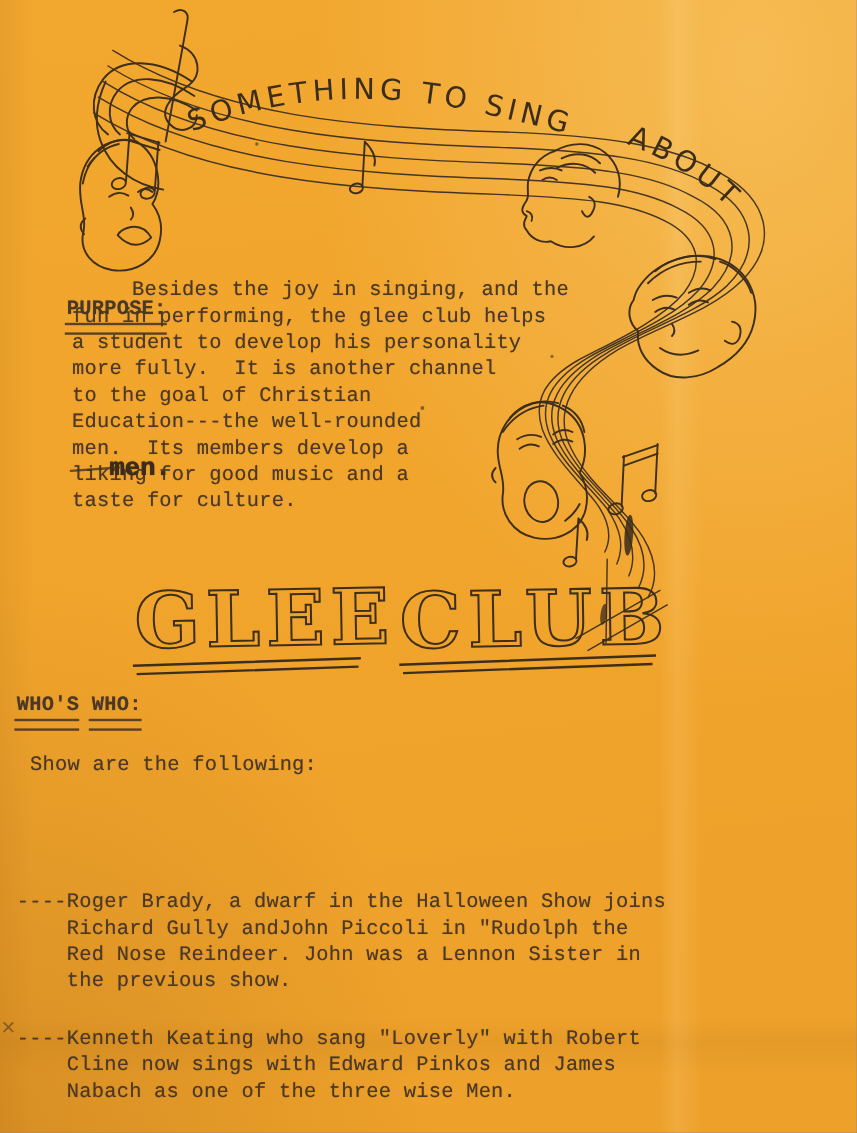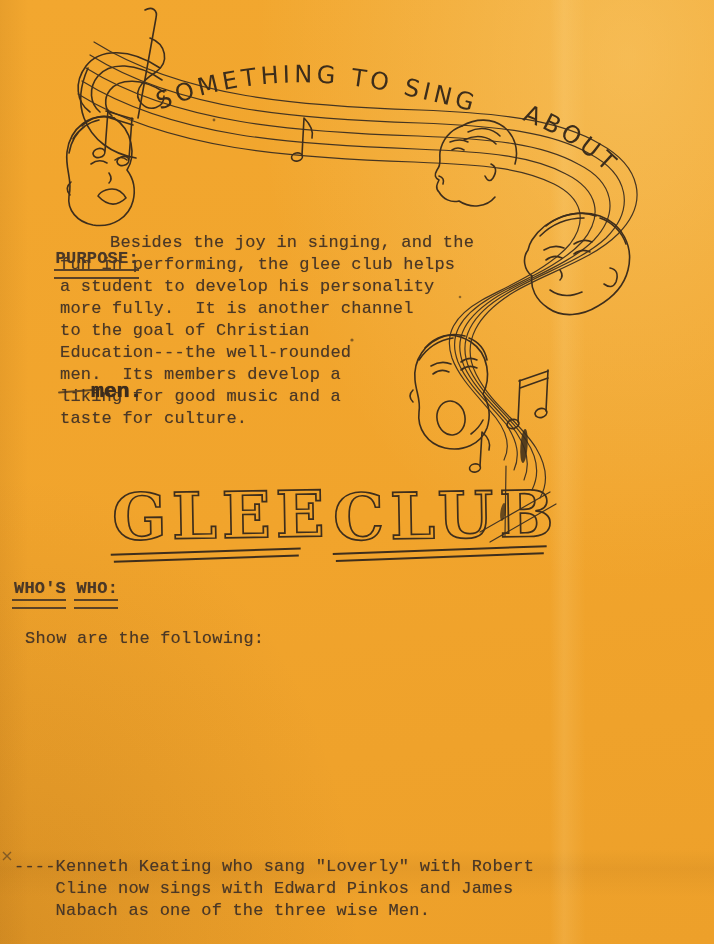--- a/index.html
+++ b/index.html
@@ -170,17 +170,21 @@
 to the goal of Christian
 Education---the well-rounded
 men.  Its members develop a
 liking for good music and a
 taste for culture.</div>
   <span class="overstrike" style="left:59px; top:380px;">men.</span>
 
   <div class="tw tw-bold" style="left:14px; top:578px;font-family:Liberation Mono, monospace;"><span class="u2">WHO'S</span><span> </span><span class="u2">WHO:</span></div>
   <div class="tw" style="left:25px; top:628px;">Show are the following:</div>
 
+  <div class="tw" style="left:14px; top:742px;">----Roger Brady, a dwarf in the Halloween Show joins
+    Richard Gully andJohn Piccoli in "Rudolph the
+    Red Nose Reindeer. John was a Lennon Sister in
+    the previous show.</div>
   <div class="tw" style="left:14px; top:856px;">----Kenneth Keating who sang "Loverly" with Robert
     Cline now sings with Edward Pinkos and James
     Nabach as one of the three wise Men.</div>
 
 </div>
 
 </body></html>

